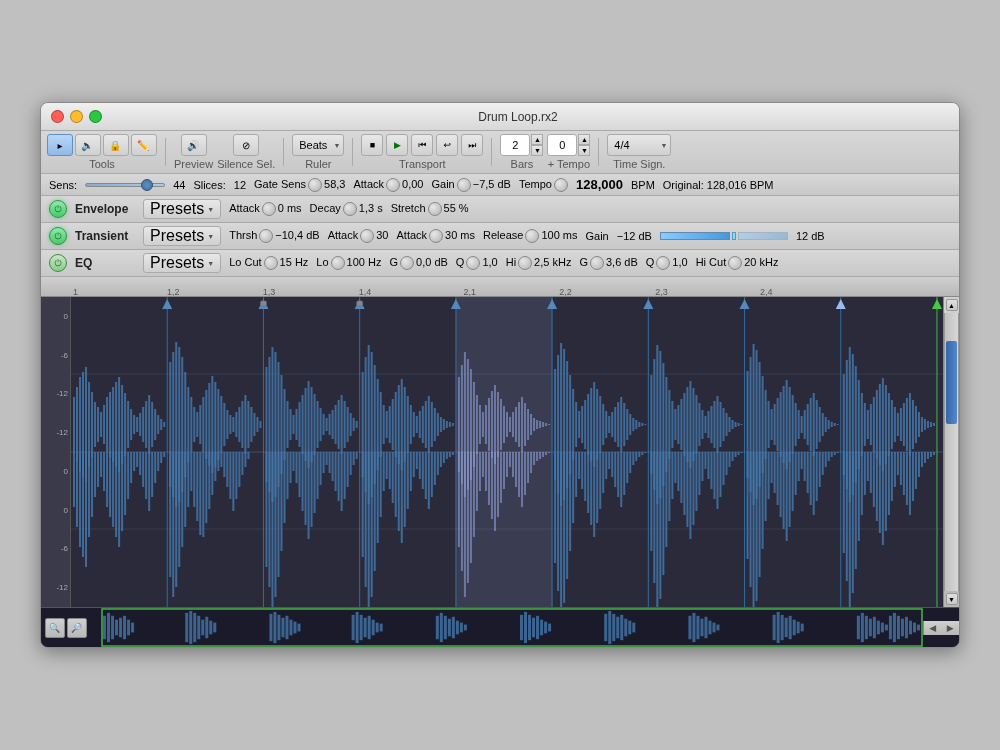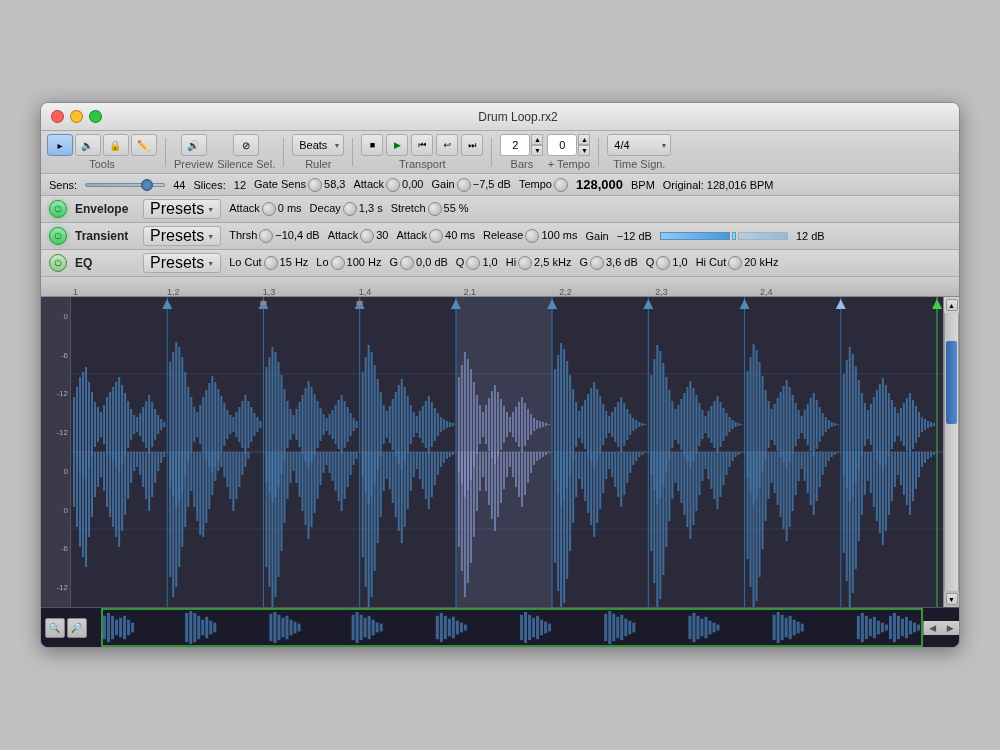--- a/index.html
+++ b/index.html
@@ -537,21 +537,21 @@
       <span>−10,4 dB</span>
     </span>
     <span class="knob-inline">
       <span>Attack</span>
       <span class="knob-small"></span>
       <span>30</span>
     </span>
     <span class="knob-inline">
       <span>Attack</span>
       <span class="knob-small"></span>
-      <span>40 ms</span>
+      <span>30 ms</span>
     </span>
     <span class="knob-inline">
       <span>Release</span>
       <span class="knob-small"></span>
       <span>100 ms</span>
     </span>
     <span>Gain</span>
     <span>−12 dB</span>
     <div class="gain-meter">
       <div class="meter-bar" style="width:70px"></div>

